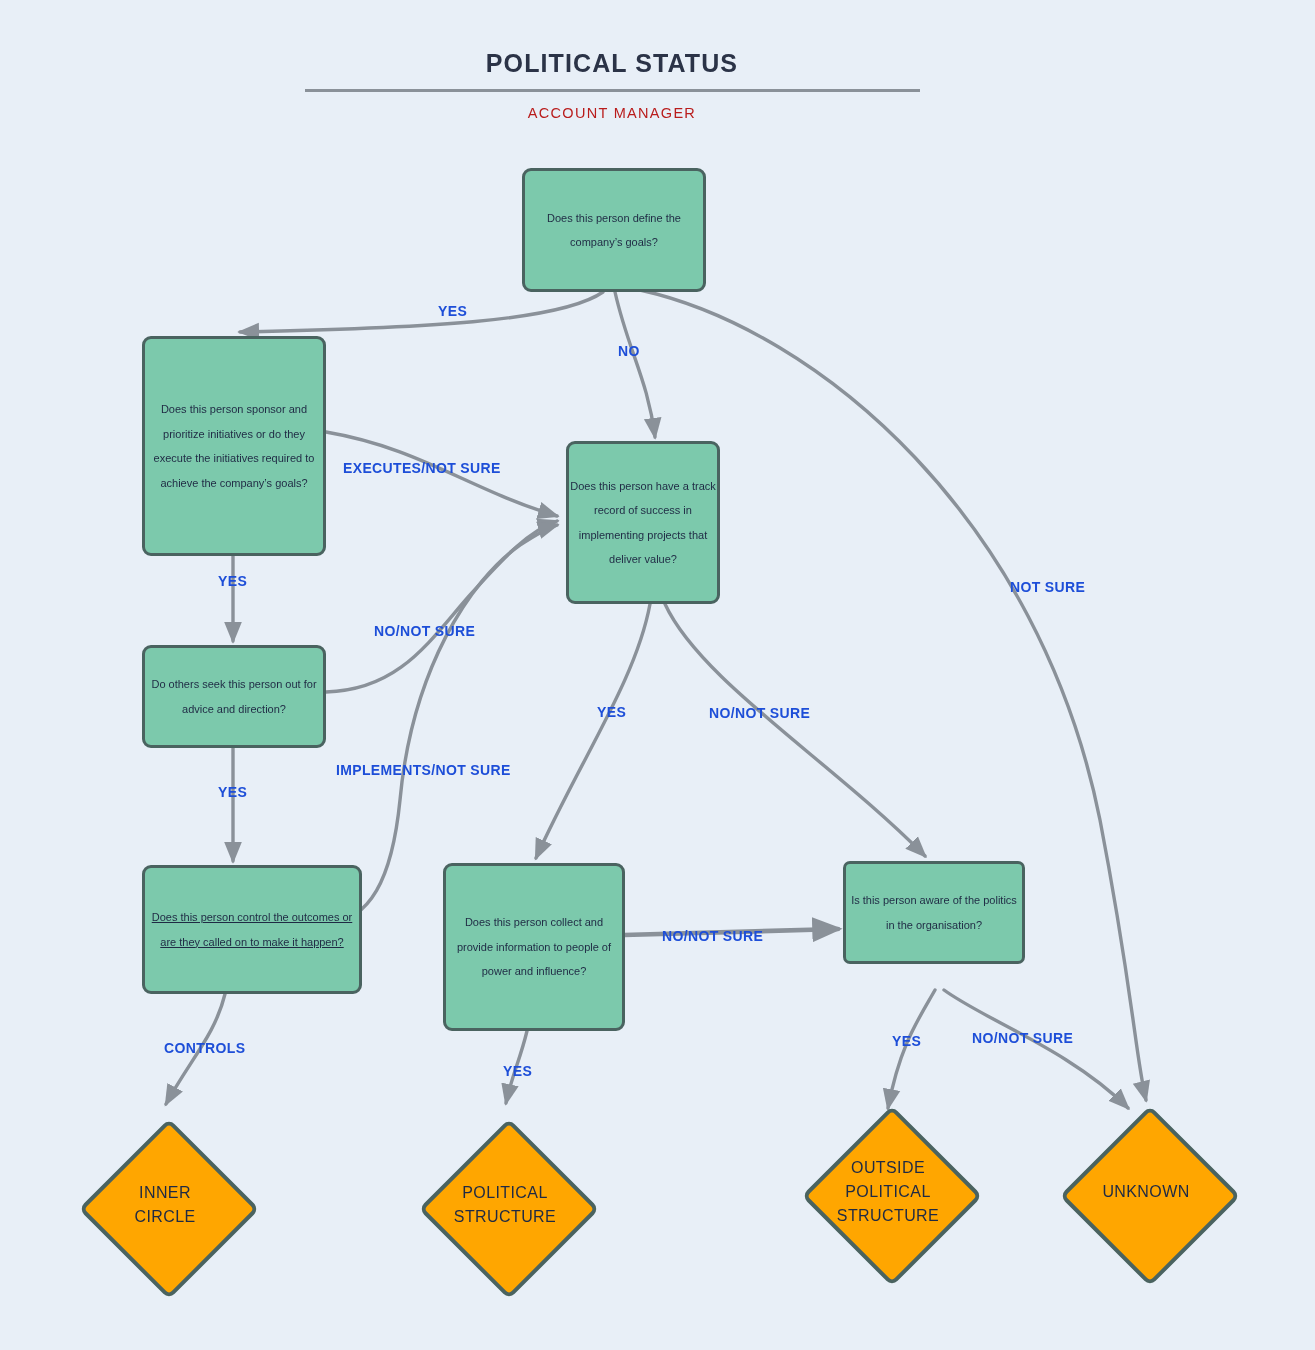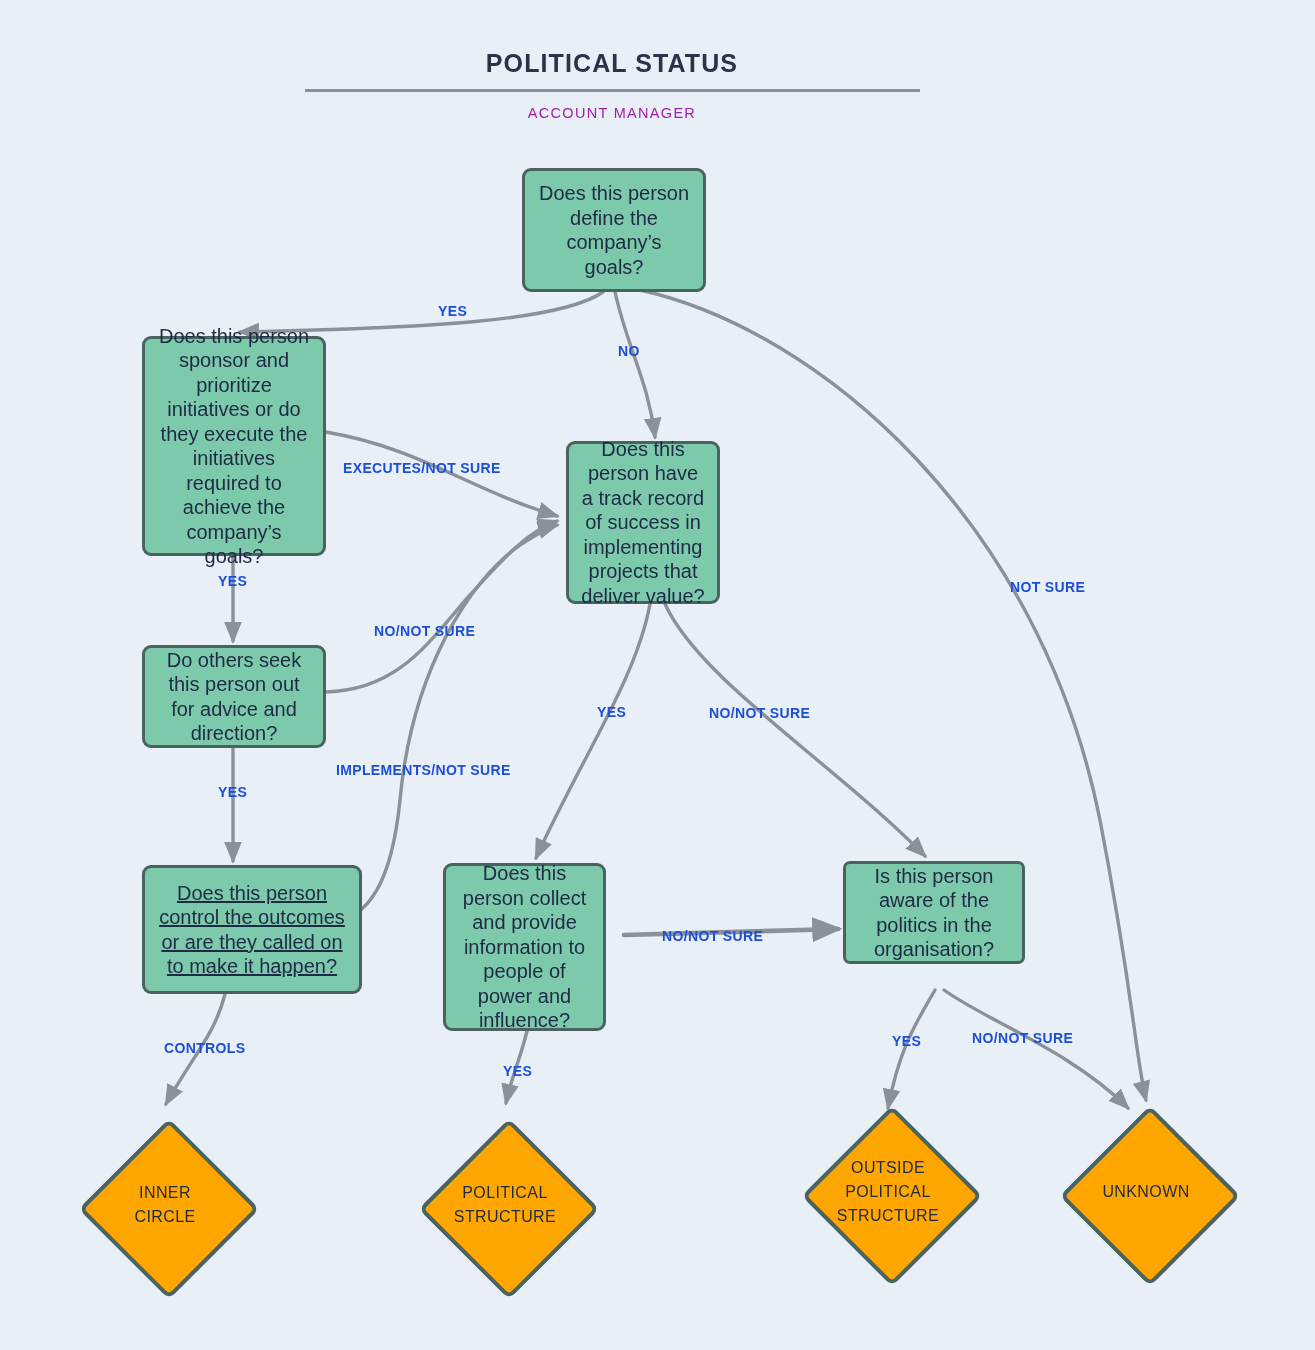--- a/index.html
+++ b/index.html
@@ -38,21 +38,21 @@
   }
   .rule {
     width: 615px;
     height: 3px;
     background: #8a9199;
     margin: 11px auto 0 auto;
   }
   .subtitle {
     font-size: 14.5px;
     letter-spacing: 1.3px;
-    color: #a21caf;
+    color: #b91c1c;
     margin-top: 12px;
     line-height: 18px;
   }
 
   
   #edges {
     position: absolute;
     left: 0; top: 0;
     width: 1315px;
     height: 1350px;
@@ -67,27 +67,27 @@
   .edge-path.thick { stroke-width: 4.6; }
 
   
   .node {
     position: absolute;
     box-sizing: border-box;
     background: #7cc9ac;
     border: 3px solid #4a6360;
     border-radius: 9px;
     color: #1f2a44;
-    font-size: 20px;
+    font-size: 11px;
     line-height: 24.5px;
     text-align: center;
     display: flex;
     align-items: center;
     justify-content: center;
-    padding: 4px 12px;
+    padding: 4px 0;
   }
   .node span { display: block; width: 100%; }
 
   
   .diamond-wrap {
     position: absolute;
     width: 170px;
     height: 170px;
   }
   .diamond-shape {
@@ -195,21 +195,21 @@
   </div>
 
   <div class="node" style="left:142px; top:645px; width:184px; height:103px;">
     <span>Do others seek this person out for advice and direction?</span>
   </div>
 
   <div class="node" style="left:142px; top:865px; width:220px; height:129px;text-decoration:underline;">
     <span>Does this person control the outcomes or are they called on to make it happen?</span>
   </div>
 
-  <div class="node" style="left:443px; top:863px; width:163px; height:168px;">
+  <div class="node" style="left:443px; top:863px; width:182px; height:168px;">
     <span>Does this person collect and provide information to people of power and influence?</span>
   </div>
 
   <div class="node" style="left:843px; top:861px; width:182px; height:103px;border-radius:7px;">
     <span>Is this person aware of the politics in the organisation?</span>
   </div>
 
   <div class="diamond-wrap" style="left:80px; top:1120px;">
     <div class="diamond-shape"></div>
     <div class="diamond-label">INNER

